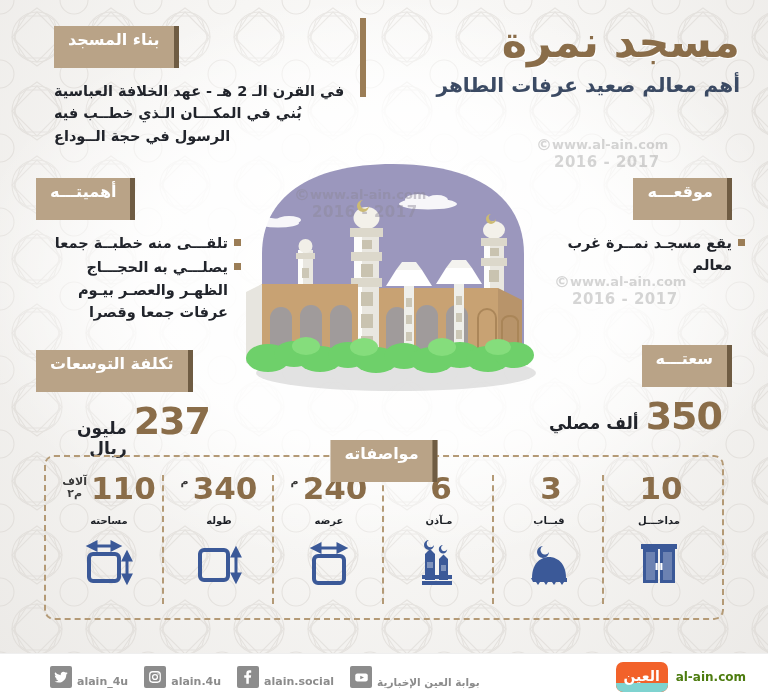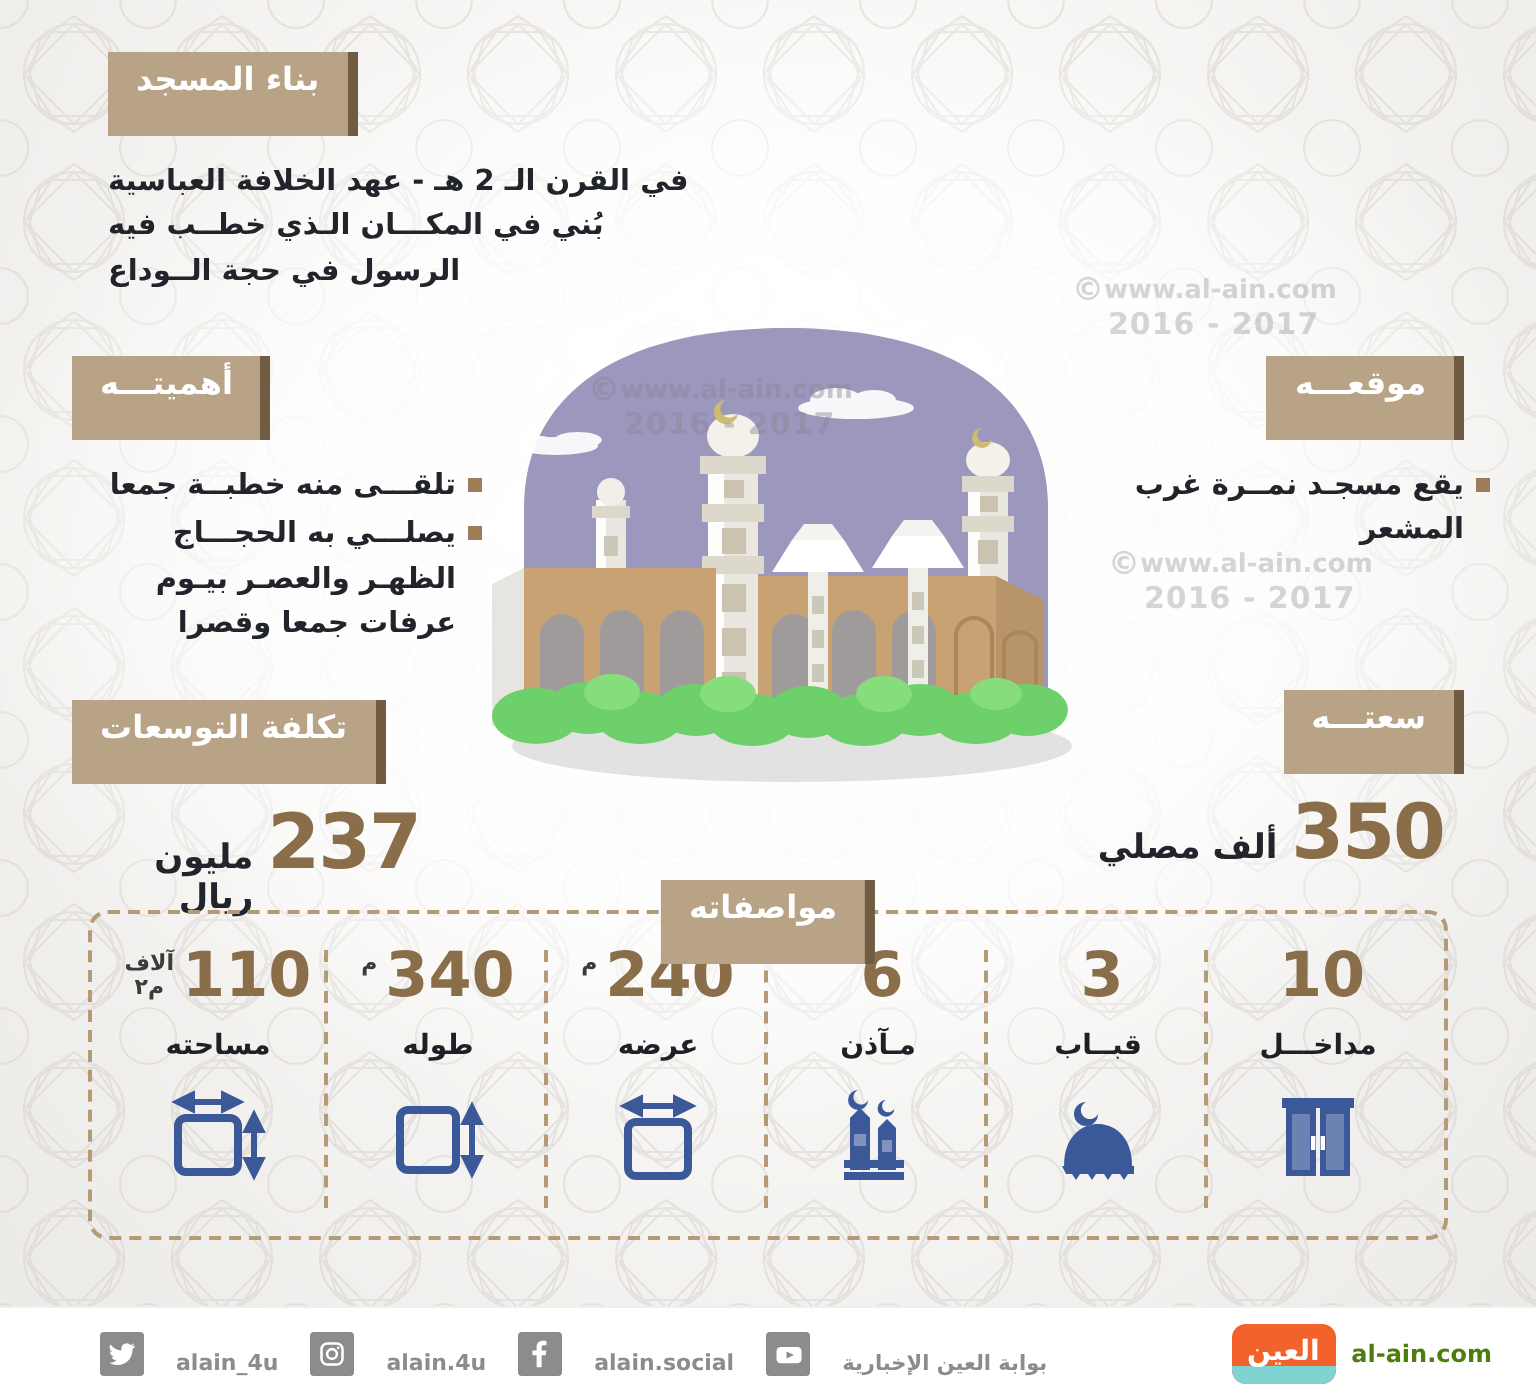--- a/index.html
+++ b/index.html
@@ -221,21 +221,21 @@
     font-weight: bold;
     color: #3b3b3b;
     line-height: 1.05;
     align-self: flex-start;
     padding-top: 3px;
     text-align: center;
     white-space: pre-line;
   }
   .spec-label {
     margin-top: 6px;
-    font-size: 14px;
+    font-size: 10px;
     font-weight: bold;
     color: #1d2026;
   }
   .spec-icon {
     margin-top: 12px;
     height: 48px;
     display: flex;
     align-items: flex-end;
     justify-content: center;
   }
@@ -255,21 +255,21 @@
     top: 12px;
     display: flex;
     flex-direction: row;
     align-items: center;
     gap: 16px;
     direction: ltr;
   }
   .social {
     display: flex;
     align-items: flex-end;
-    gap: 16px;
+    gap: 5px;
   }
   .sico {
     width: 22px; height: 22px;
     background: #8c8c8c;
     border-radius: 2px;
     display: flex;
     align-items: center;
     justify-content: center;
     color: #ffffff;
   }
@@ -339,20 +339,26 @@
           <circle cx="0" cy="74" r="14"></circle>
           <circle cx="74" cy="74" r="14"></circle>
           <path d="M37 12 L62 37 L37 62 L12 37 Z"></path>
         </g>
       </pattern>
     </defs>
     <rect width="768" height="699" fill="url(#arab)"></rect>
   </svg>
   <div class="center-wash"></div>
 
+  <div class="header">
+    <div class="title-wrap">
+      <div class="main-title">مسجد نمرة</div>
+      <div class="sub-title">أهم معالم صعيد عرفات الطاهر</div>
+    </div>
+  </div>
 
   <div class="panel" style="right:404px; top:26px; width:310px; text-align:left;">
     <div class="badge-row" style="text-align:left;">
       <span class="badge">بناء المسجد</span>
     </div>
     <div class="body" style="text-align:left;">
       <div>في القرن الـ 2 هـ - عهد الخلافة العباسية</div>
       <div>بُني في المكـــان الـذي خطــب فيه</div>
       <div>الرسول في حجة الــوداع</div>
     </div>
@@ -366,21 +372,21 @@
       <li class="bul-right">تلقـــى منه خطبــة جمعا</li>
       <li class="bul-right">يصلـــي به الحجـــاج الظهـر والعصـر بيـوم عرفات جمعا وقصرا</li>
     </ul>
   </div>
 
   <div class="panel" style="right:36px; top:178px; width:190px; text-align:right;">
     <div class="badge-row" style="text-align:right;">
       <span class="badge">موقعـــه</span>
     </div>
     <ul class="bullets body" style="text-align:right;">
-      <li class="bul-right">يقع مسجـد نمــرة غرب المشعر</li>
+      <li class="bul-right">يقع مسجـد نمــرة غرب معالم</li>
     </ul>
   </div>
 
   <div class="panel" style="right:36px; top:345px; width:190px; text-align:right;">
     <div class="badge-row" style="text-align:right;">
       <span class="badge">سعتـــه</span>
     </div>
     <div class="bignum-row" style="justify-content:flex-start; direction:rtl; padding-right:10px;">
       <span class="bignum">350</span>
       <span class="bigunit">ألف مصلي</span>

